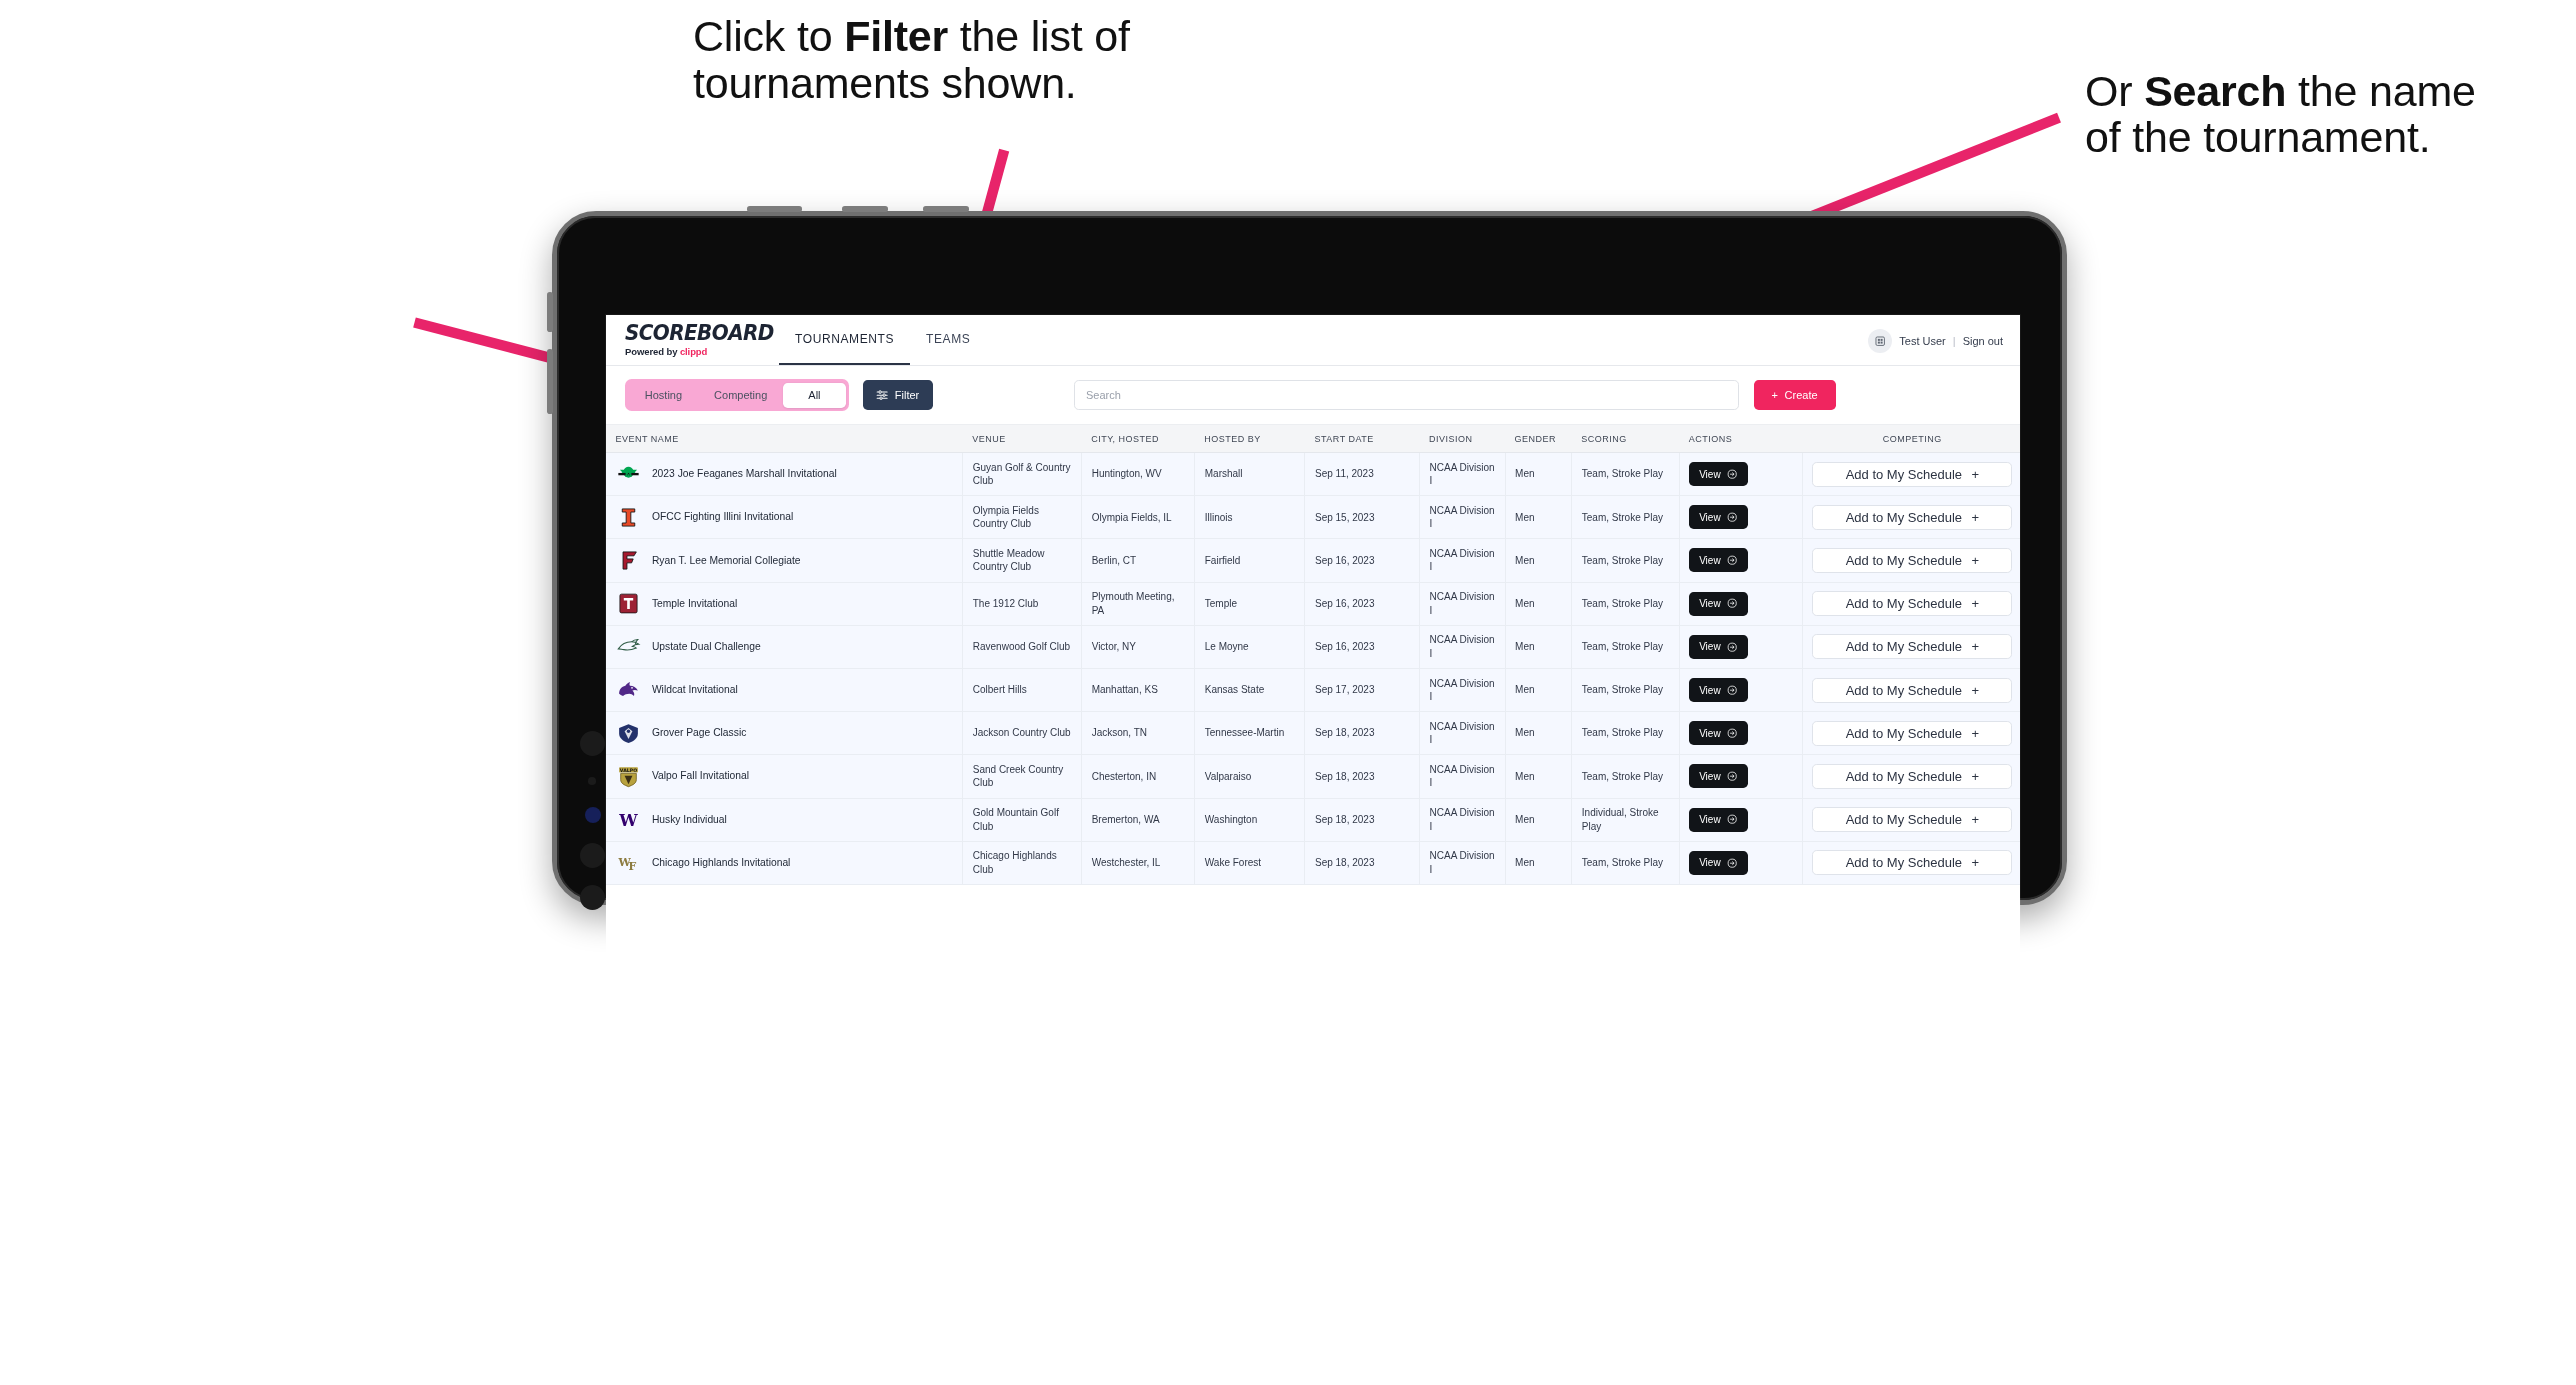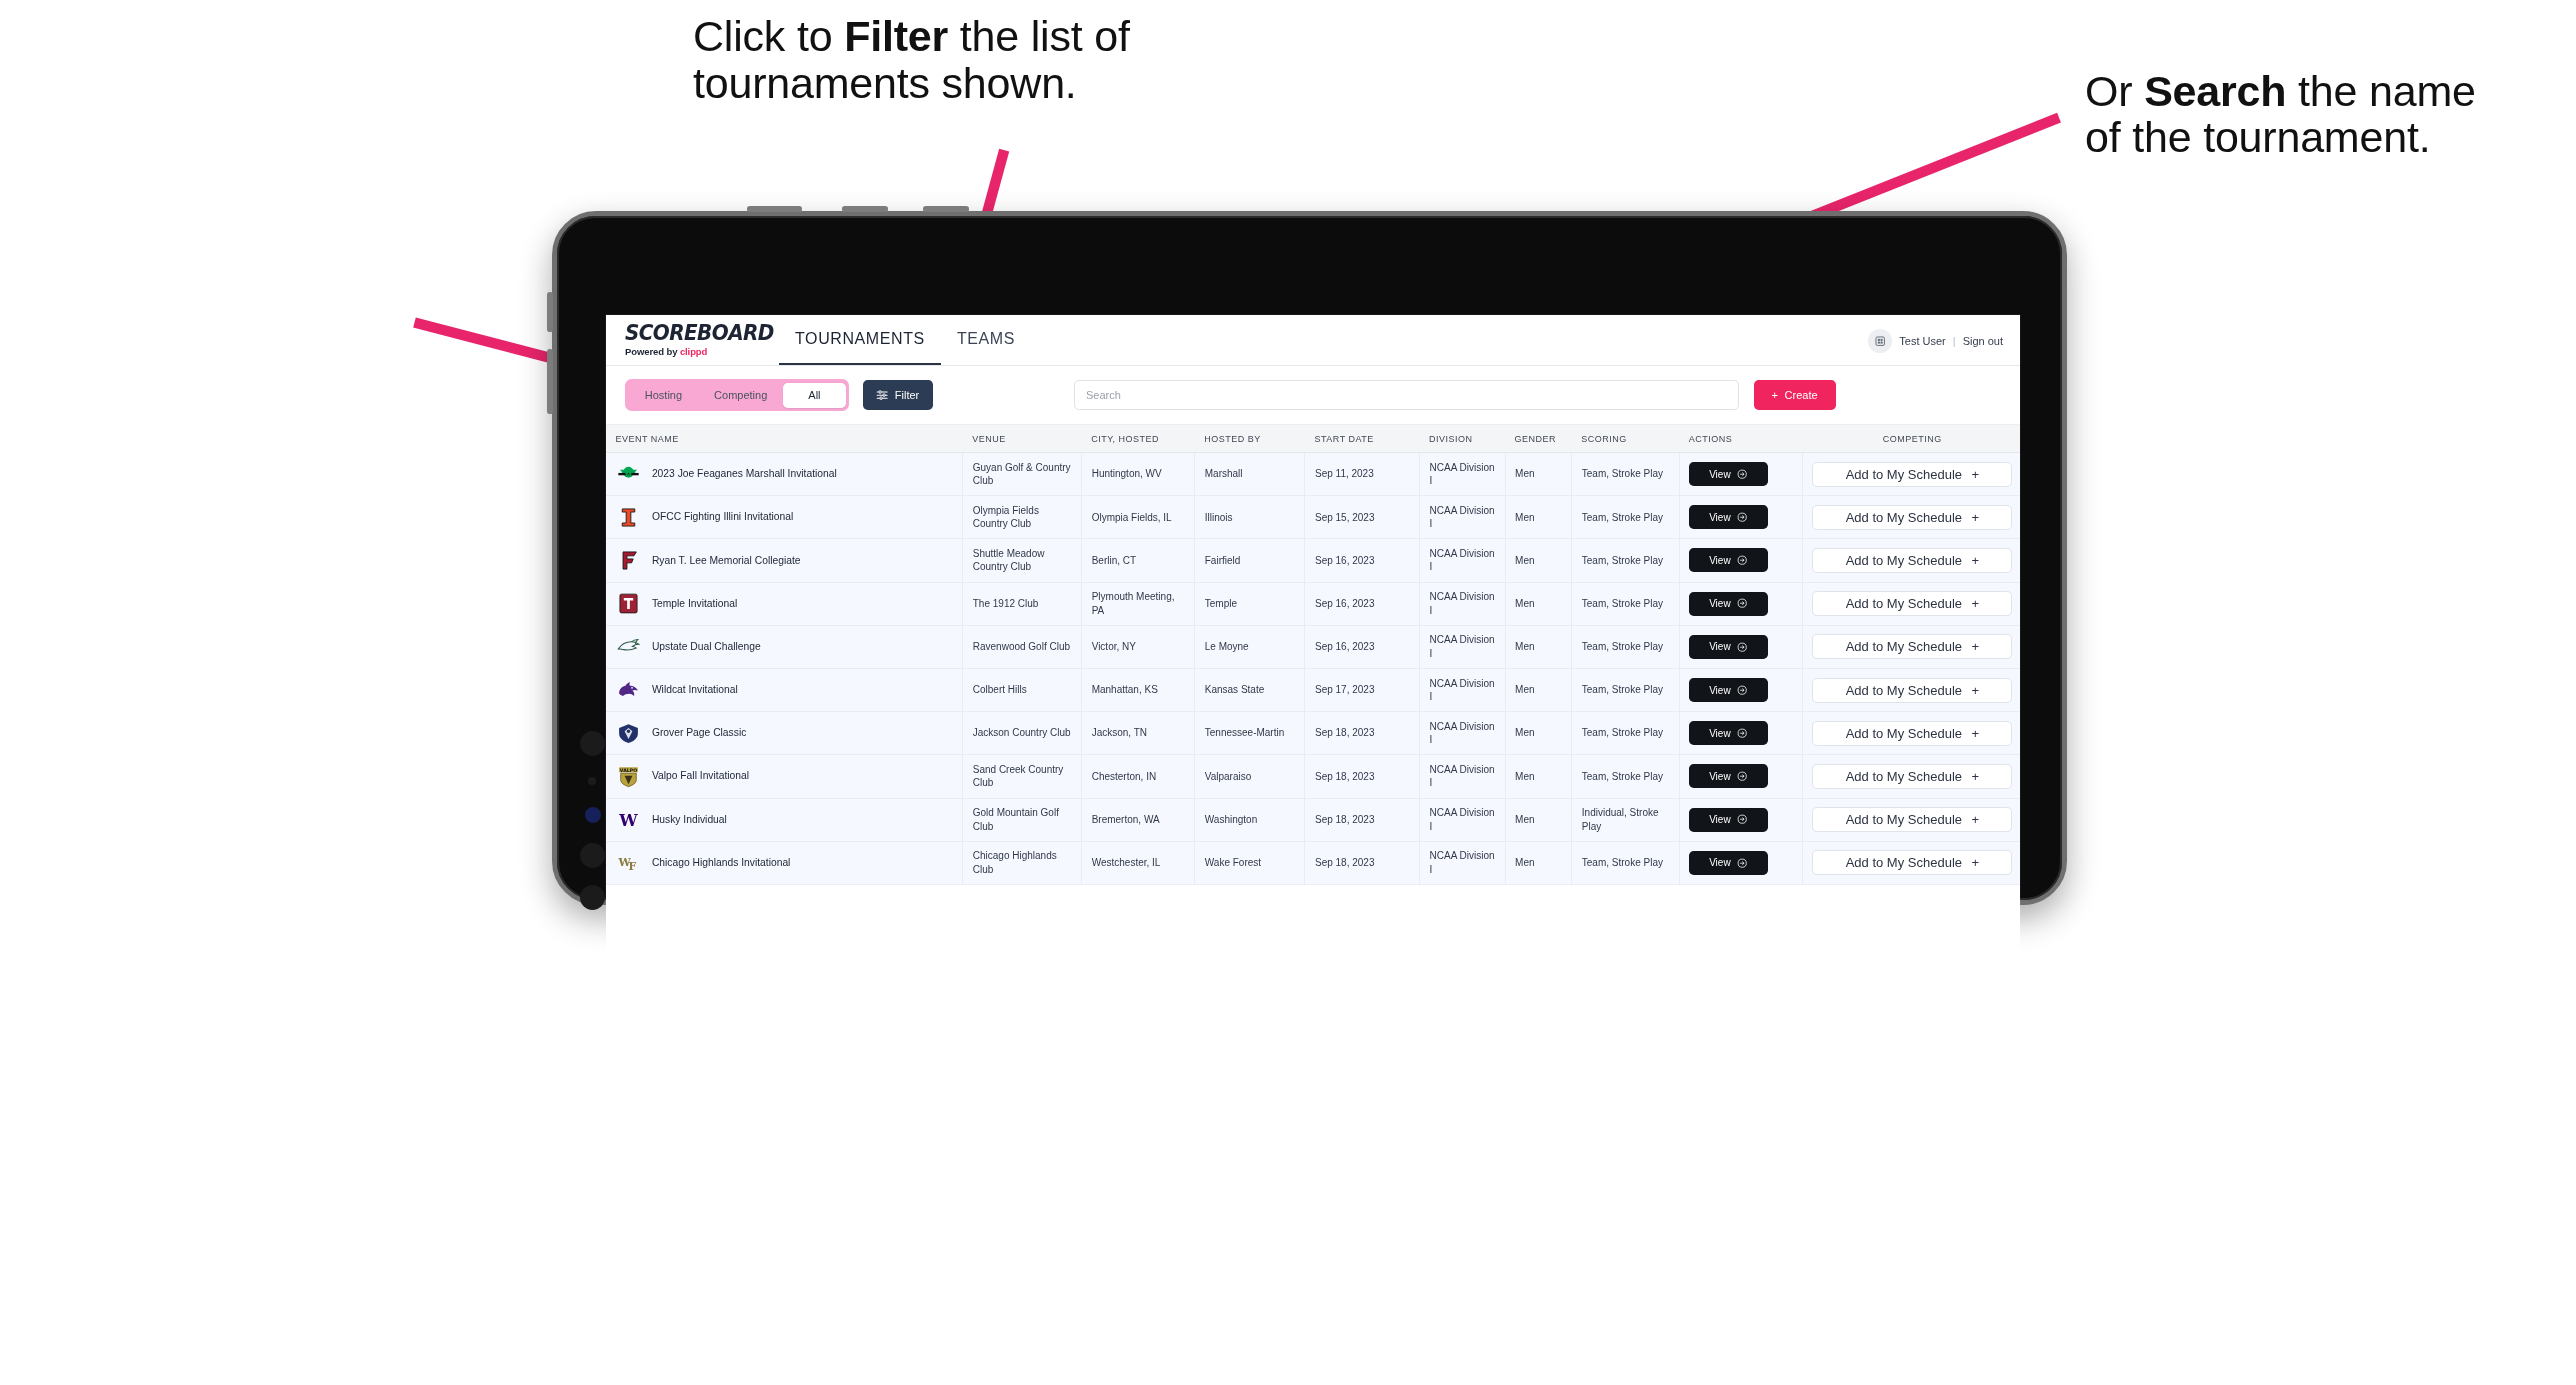--- a/index.html
+++ b/index.html
@@ -88,21 +88,21 @@
   .brand-sub {
     margin-top: 2.8px; font-size: 9.5px; font-weight: 700;
     color: #1d2433; letter-spacing: -0.1px;
   }
   .brand-sub .clippd { color: #f0255f; font-weight: 700; }
 
   .nav-tabs { position: absolute; left: 173px; bottom: 0; display: flex; height: 51px; }
   .nav-tab {
     padding: 0 16px; height: 100%;
     display: flex; align-items: center;
-    font-size: 16px; letter-spacing: 0.6px;
+    font-size: 12px; letter-spacing: 0.6px;
     color: #3c4456; cursor: pointer;
     border-bottom: 2.8px solid transparent;
   }
   .nav-tab.active { color: #1d2433; border-bottom-color: #2b3445; }
 
   .user-area {
     position: absolute; right: 17px; top: 14.2px;
     display: flex; align-items: center; gap: 7px;
     font-size: 11px; color: #343c4c;
   }
@@ -182,21 +182,21 @@
   .evt { display: flex; align-items: center; gap: 11.4px; }
   .evt-logo {
     width: 25px; height: 25px; flex: 0 0 25px;
     display: flex; align-items: center; justify-content: center;
   }
   .evt-logo svg { width: 25px; height: 25px; }
   .evt-name { font-size: 10.3px; color: #222a38; }
 
   .view-btn {
     background: #111418; color: #fff; border: none; border-radius: 4.7px;
-    height: 24px; padding: 0 20px; font-size: 10px;
+    height: 24px; padding: 0 10px; font-size: 10px;
     display: inline-flex; align-items: center; gap: 6.6px; cursor: pointer;
     font-family: "Liberation Sans", sans-serif;
   }
   .view-btn svg { width: 10.4px; height: 10.4px; }
   .add-btn {
     background: #fff; color: #2c3342; border: 0.9px solid #dfe3ea; border-radius: 4.7px;
     height: 25px; padding: 0 13.3px; font-size: 13px; width: 100%;
     display: inline-flex; align-items: center; justify-content: center; gap: 9.5px;
     cursor: pointer; font-family: "Liberation Sans", sans-serif;
   }

